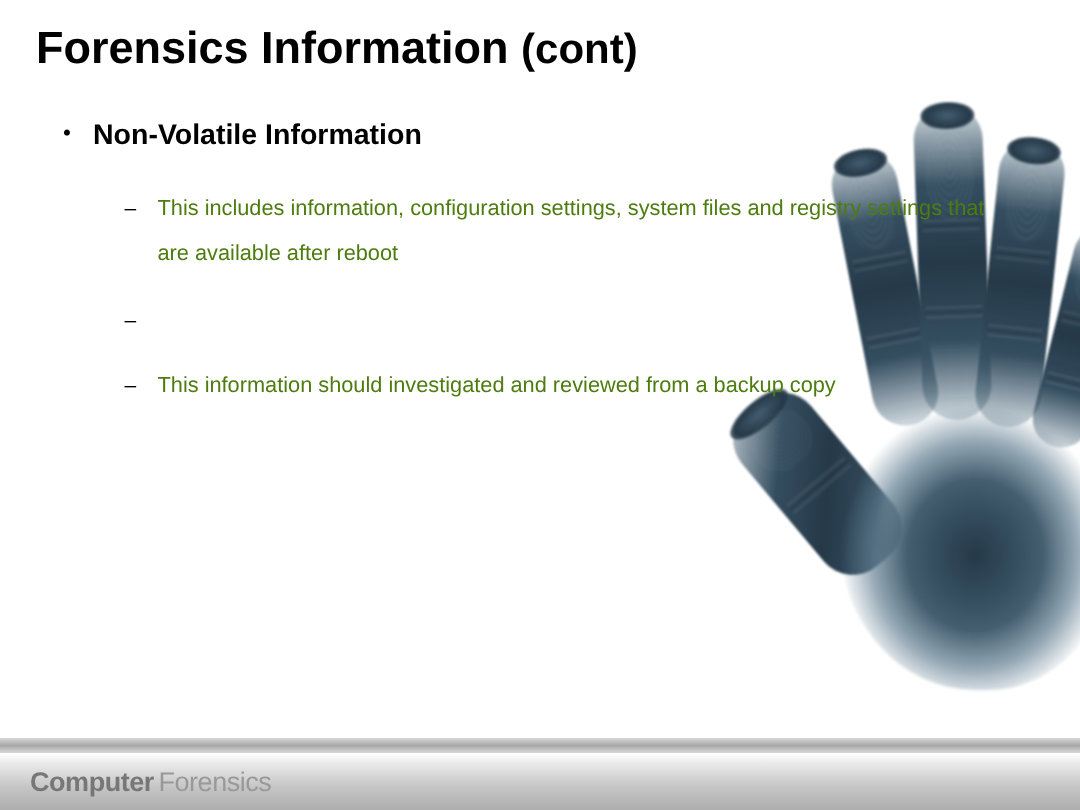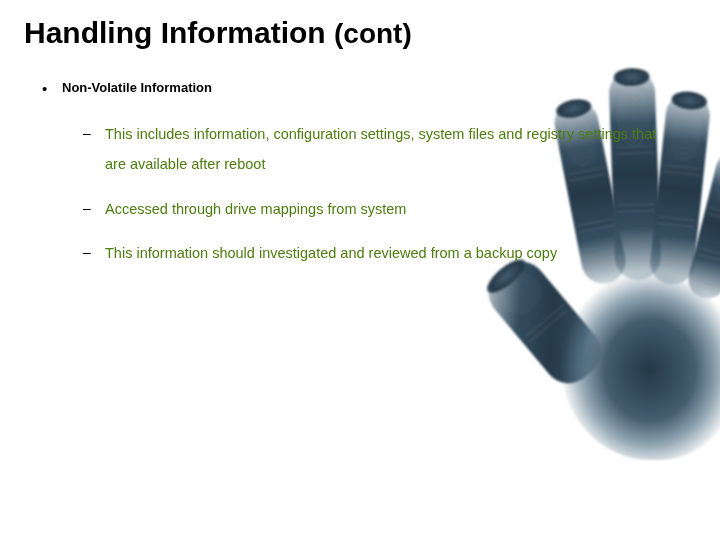--- a/index.html
+++ b/index.html
@@ -39,21 +39,21 @@
       display: flex;
       margin-bottom: 22px;
     }
     .bullet-l1-marker {
       width: 20px;
       flex-shrink: 0;
       font-size: 15px;
       color: #000;
     }
     .bullet-l1-text {
-      font-size: 13px;
+      font-size: 19px;
       font-weight: bold;
       color: #000;
     }
     .sub-bullets {
       padding-left: 41px;
     }
     .bullet-l2 {
       display: flex;
       margin-bottom: 14px;
       line-height: 2.1;
@@ -220,39 +220,46 @@
     </div>
     <div class="finger pinky-f">
       <div class="fingerprint-texture"></div>
       <div class="joint" style="top:40%"></div>
       <div class="joint" style="top:68%"></div>
     </div>
     <div class="palm"></div>
   </div>
 
   <h1 class="title">
-    <span>Handling Information</span>
+    <span>Forensics Information</span>
     <span class="title-cont">(cont)</span>
   </h1>
 
   <div class="content">
     <div class="bullet-l1">
       <div class="bullet-l1-marker">•</div>
       <div class="bullet-l1-text">Non-Volatile Information</div>
     </div>
     <div class="sub-bullets">
       <div class="bullet-l2">
         <div class="bullet-l2-marker">–</div>
         <div class="bullet-l2-text">This includes information, configuration settings, system files and registry settings that are available after reboot</div>
       </div>
       <div class="bullet-l2">
         <div class="bullet-l2-marker">–</div>
-        <div class="bullet-l2-text">Accessed through drive mappings from system</div>
       </div>
       <div class="bullet-l2">
         <div class="bullet-l2-marker">–</div>
         <div class="bullet-l2-text">This information should investigated and reviewed from a backup copy</div>
       </div>
     </div>
   </div>
 
+  <div class="footer-bar">
+    <div class="footer-top-strip"></div>
+    <div class="footer-main">
+      <span class="footer-title">
+        <span class="footer-title-1">Computer</span><span class="footer-title-2">Forensics</span>
+      </span>
+    </div>
+  </div>
 
 </div>
 
 </body></html>

